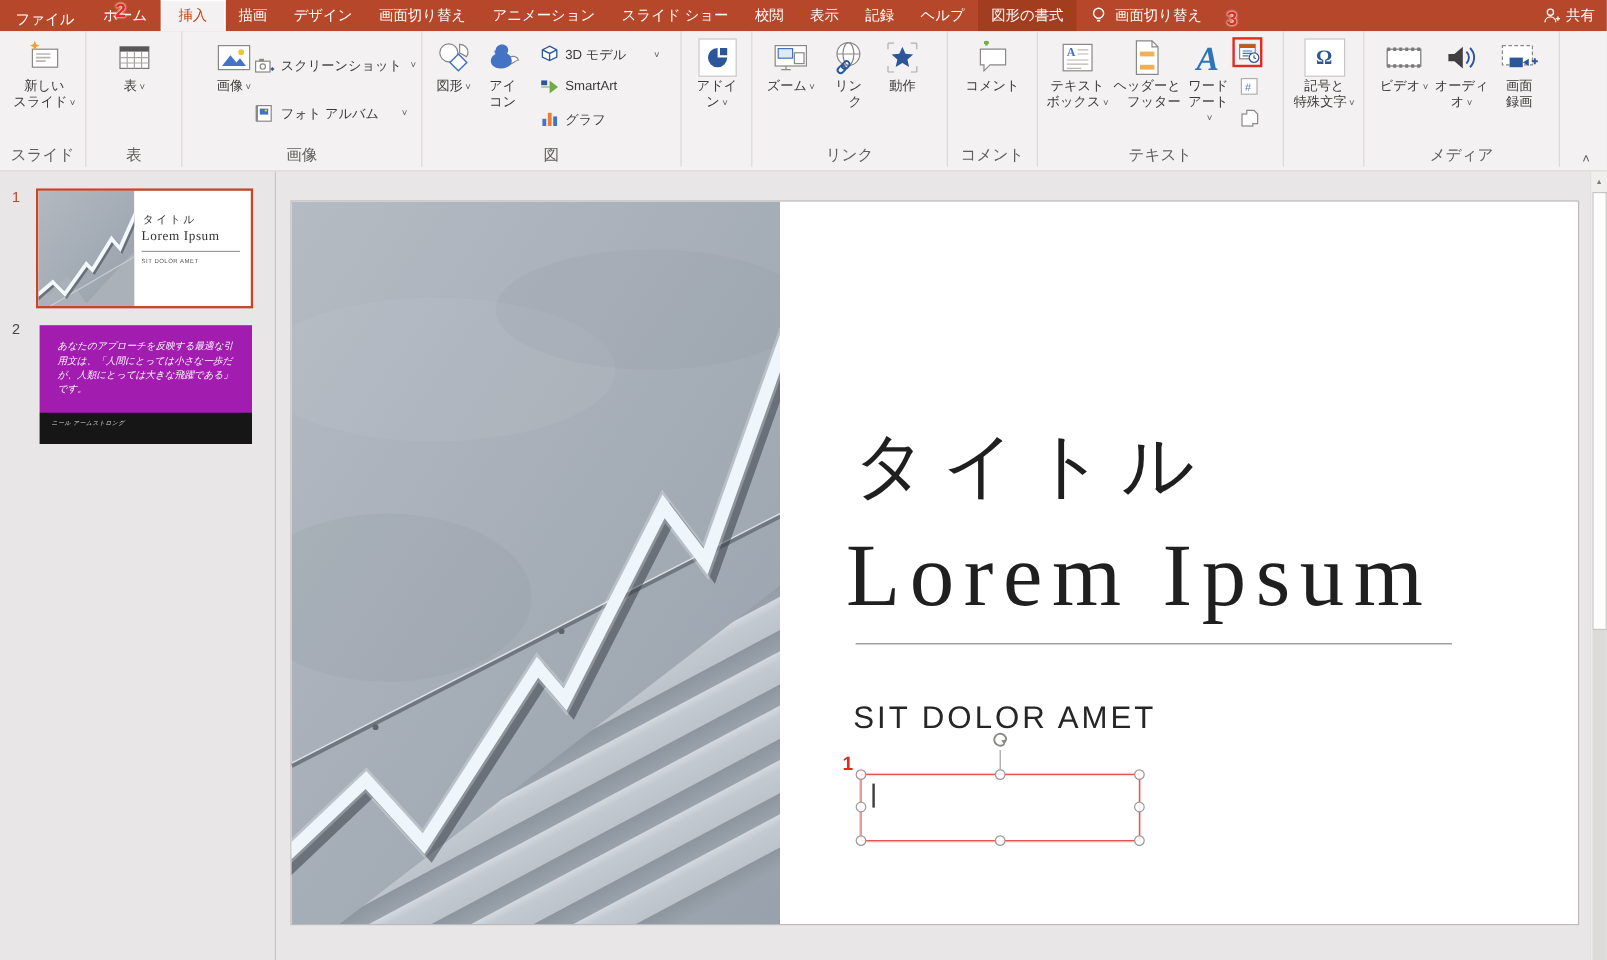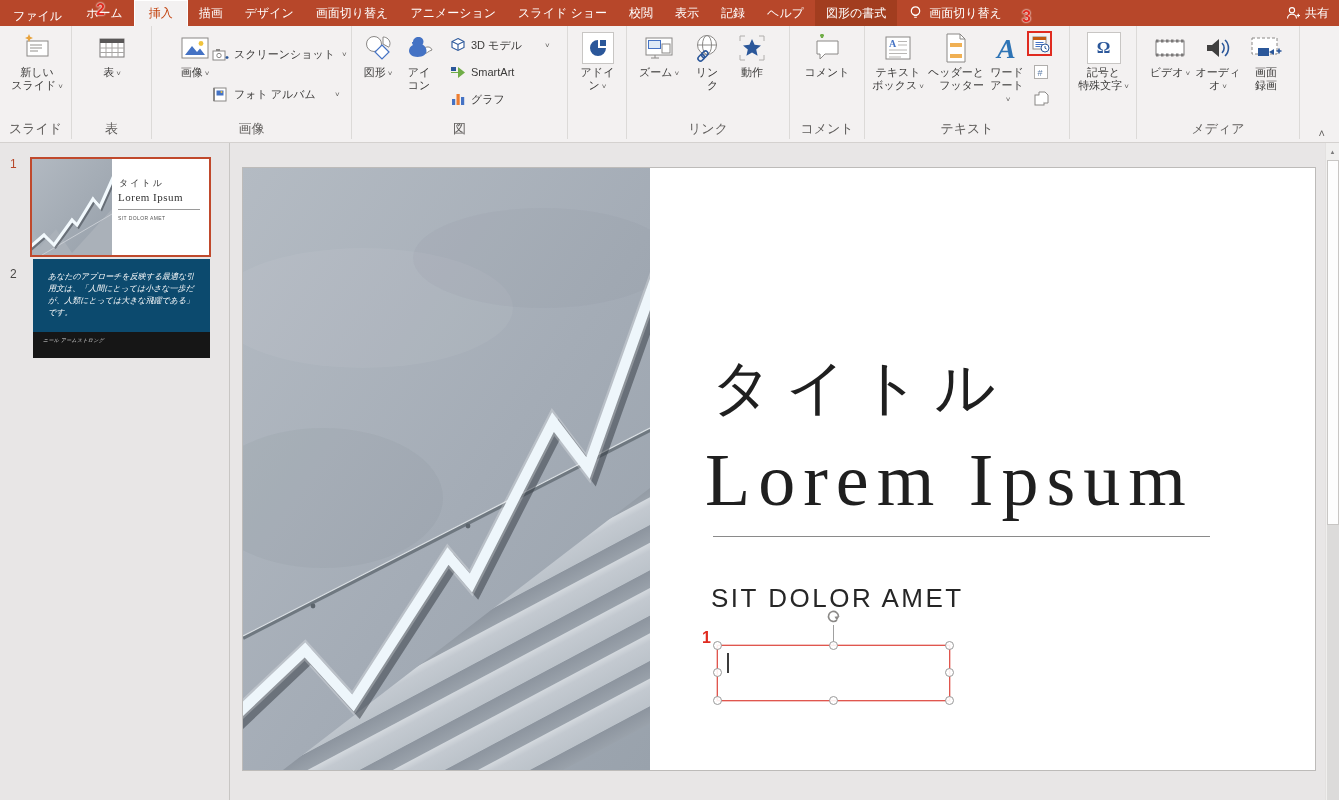--- a/index.html
+++ b/index.html
@@ -45,21 +45,21 @@
   #num2 { left:10px; top:124px; color:#484644; }
   #thumb1 { position:absolute; left:30px; top:14px; width:181px; height:100px; background:#fff;
             border:2px solid #c0492c; overflow:hidden; }
   #thumb1 .t-img { position:absolute; left:0; top:0; }
   #thumb1 .t-ja { position:absolute; left:87px; top:18px; font-family:"Liberation Serif",serif;
                   font-size:9px; letter-spacing:2px; color:#333; }
   #thumb1 .t-en { position:absolute; left:86px; top:32px; font-family:"Liberation Serif",serif;
                   font-size:11px; letter-spacing:0.5px; color:#333; }
   #thumb1 .t-line { position:absolute; left:86px; top:50px; width:82px; height:1px; background:#9a9a9a; }
   #thumb1 .t-sub { position:absolute; left:86px; top:56px; font-size:5px; letter-spacing:0.4px; color:#555; }
-  #thumb2 { position:absolute; left:33px; top:116px; width:177px; height:99px; background:#0c4a6e; overflow:hidden; }
+  #thumb2 { position:absolute; left:33px; top:128px; width:177px; height:99px; background:#a21caf; overflow:hidden; }
   #thumb2 .quote { position:absolute; left:15px; top:12px; width:150px; font-family:"Liberation Serif",serif;
                    font-style:italic; font-size:8px; line-height:1.5; color:#fdfdfd; }
   #thumb2 .bar { position:absolute; left:0; bottom:0; width:177px; height:26px; background:#161616; }
   #thumb2 .attr { position:absolute; left:10px; top:5px; font-size:5px; letter-spacing:0.3px; color:#d8d8d8; font-style:italic; }
 
   
   #slide { position:absolute; left:243px; top:25px; width:1072px; height:602px; background:#fff;
            box-shadow:0 0 0 1px #bdbbb9; }
   #slide-img { position:absolute; left:0; top:0; }
   #slide-title-ja { position:absolute; left:468px; top:180px; font-family:"Liberation Serif",serif;

